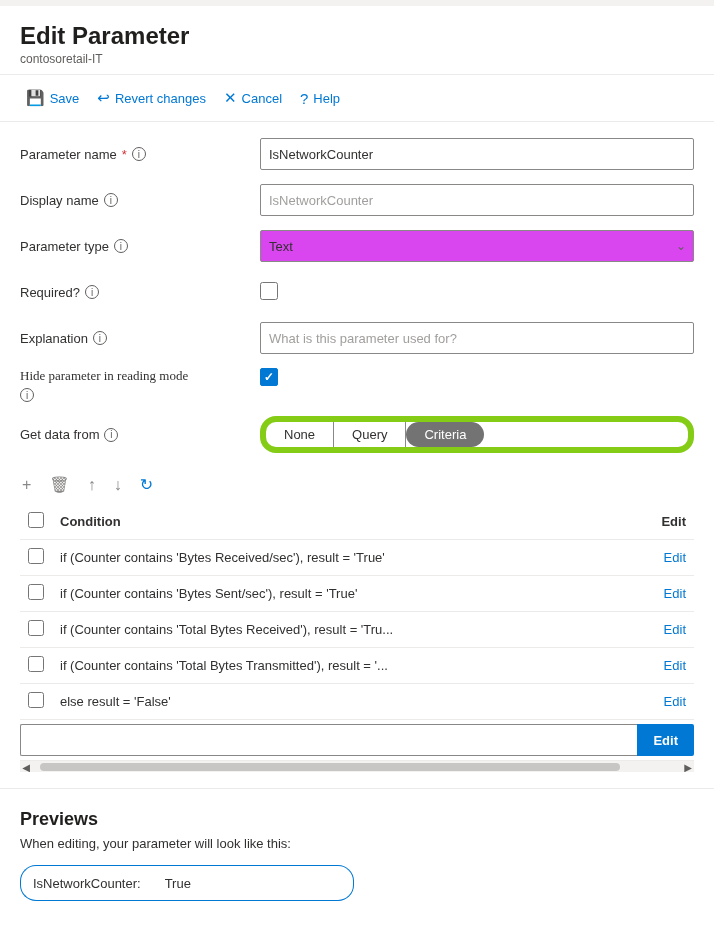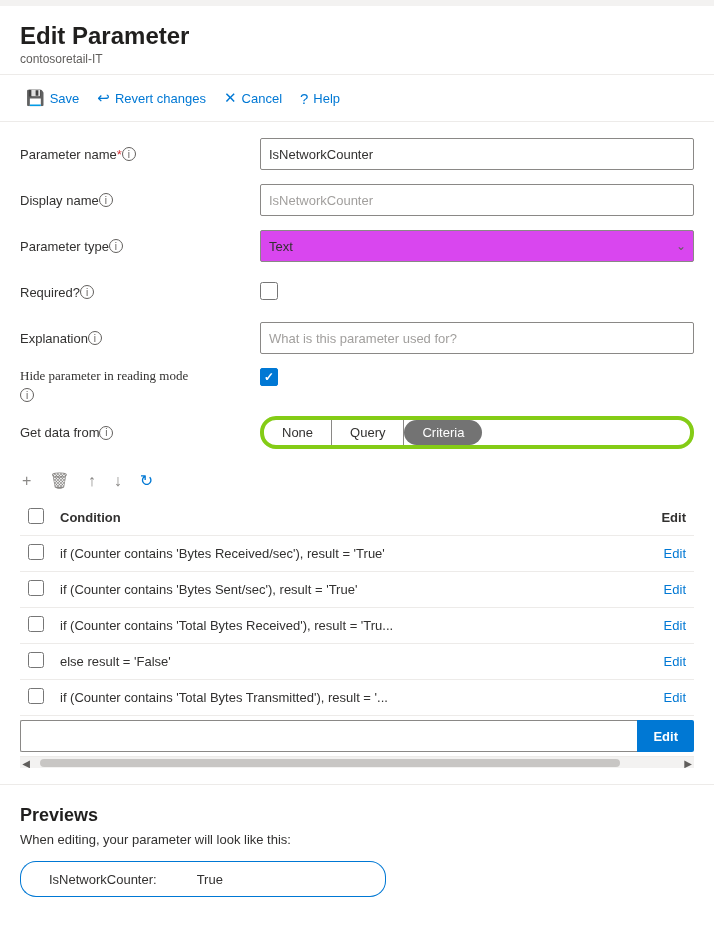--- a/index.html
+++ b/index.html
@@ -64,20 +64,21 @@
       margin-bottom: 14px;
       min-height: 32px;
     }
 
     .form-label {
       width: 240px;
       font-size: 13px;
       color: #323130;
       display: flex;
       align-items: center;
+      gap: 5px;
       flex-shrink: 0;
     }
 
     .required-star {
       color: #d13438;
     }
 
     .info-icon {
       width: 14px;
       height: 14px;
@@ -193,21 +194,21 @@
     }
 
     .get-data-row {
       display: flex;
       align-items: center;
       margin-bottom: 12px;
     }
 
     .radio-group {
       display: flex;
-      border: 4px solid #84cc16;
+      border: 6px solid #84cc16;
       border-radius: 16px;
       overflow: hidden;
     }
 
     .radio-option {
       padding: 5px 18px;
       font-size: 13px;
       cursor: pointer;
       border-right: 1px solid #8a8886;
       color: #323130;
@@ -379,21 +380,21 @@
       gap: 0;
     }
 
     .preview-label-box {
       height: 36px;
       border: 1px solid #0078d4;
       border-right: none;
       border-radius: 16px 0 0 16px;
       display: flex;
       align-items: center;
-      padding: 0 28px;
+      padding: 0 12px;
       font-size: 13px;
       color: #323130;
       background: #fff;
       white-space: nowrap;
     }
 
     .preview-input {
       height: 36px;
       border: 1px solid #0078d4;
       border-left: none;
@@ -574,30 +575,30 @@
     </td>
     <td class="col-condition">if (Counter contains 'Total Bytes Received'), result = 'Tru...</td>
     <td class="col-edit">
       <button class="edit-link">Edit</button>
     </td>
   </tr>
           <tr>
     <td class="col-check">
       <input type="checkbox" class="checkbox-input" style="width: 16px; height: 16px;">
     </td>
-    <td class="col-condition">else result = 'False'</td>
+    <td class="col-condition">if (Counter contains 'Total Bytes Transmitted'), result = '...</td>
     <td class="col-edit">
       <button class="edit-link">Edit</button>
     </td>
   </tr>
           <tr>
     <td class="col-check">
       <input type="checkbox" class="checkbox-input" style="width: 16px; height: 16px;">
     </td>
-    <td class="col-condition">if (Counter contains 'Total Bytes Transmitted'), result = '...</td>
+    <td class="col-condition">else result = 'False'</td>
     <td class="col-edit">
       <button class="edit-link">Edit</button>
     </td>
   </tr>
         </tbody>
     </table>
 
     <div class="bottom-edit-row">
       <input type="text" class="bottom-text-input" style="">
       <button class="bottom-edit-btn">Edit</button>

